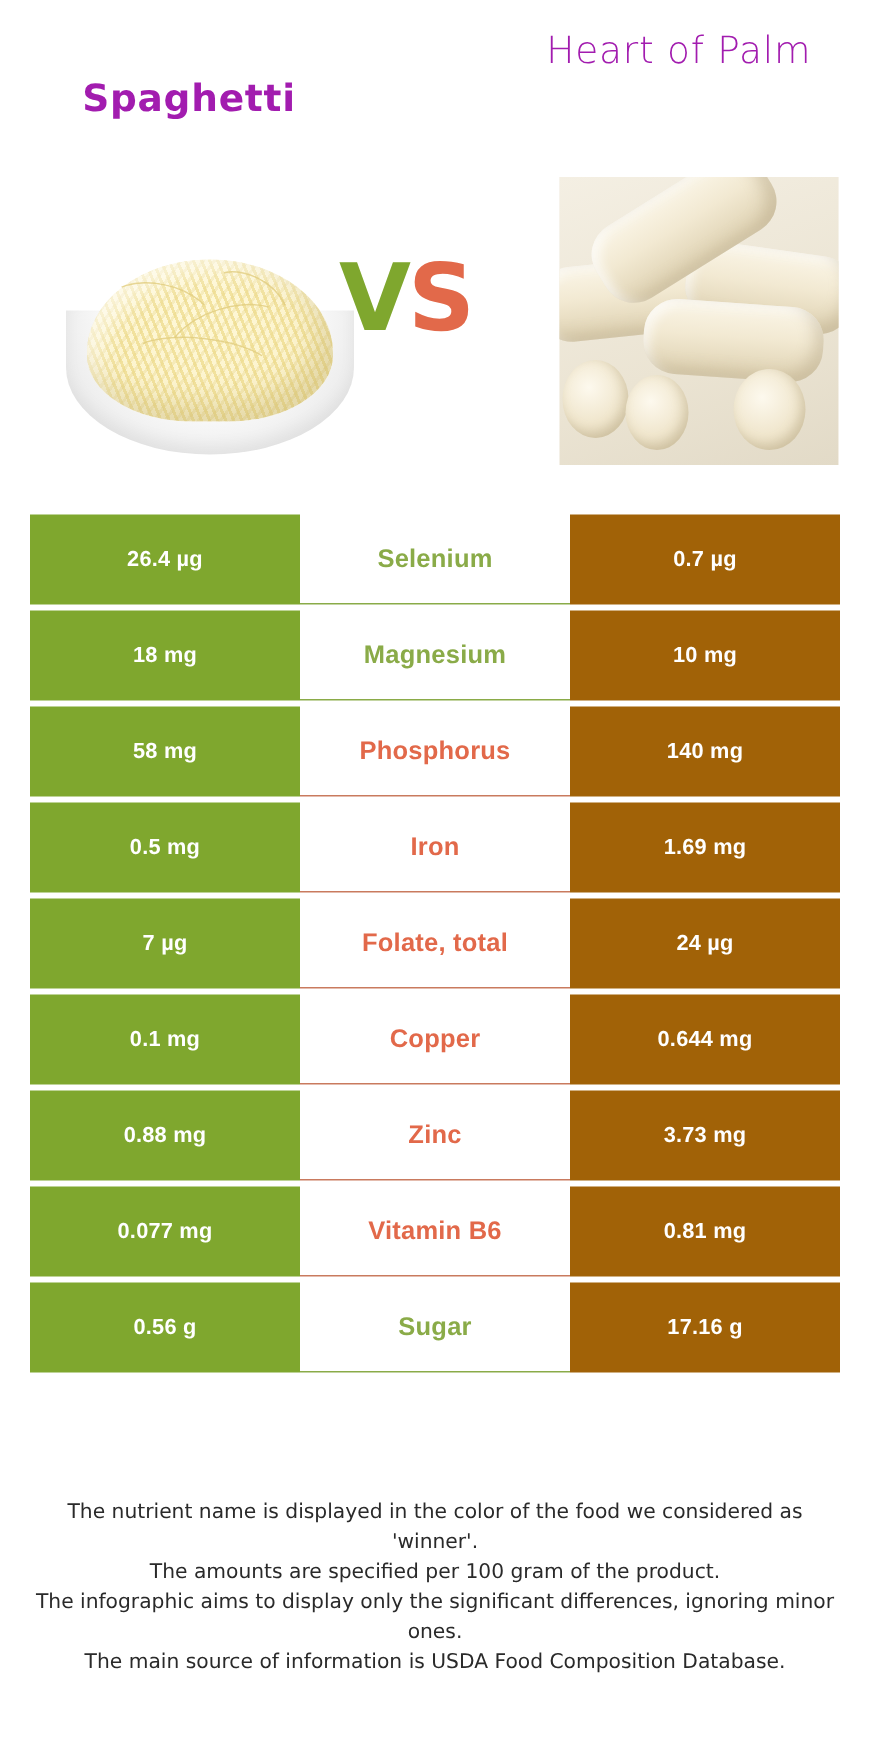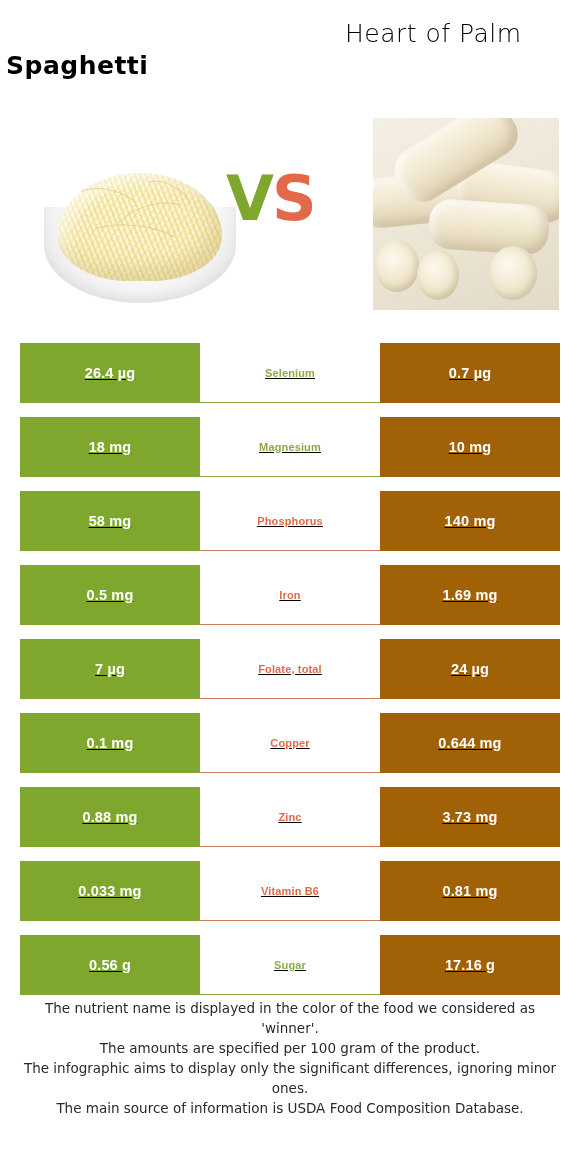--- a/index.html
+++ b/index.html
@@ -25,22 +25,22 @@
     width:580px;
     height:320px;
   }
 
   .title {
     position:absolute;
     font-family:"DejaVu Sans", sans-serif;
     font-weight:300;
     font-size:25px;
     letter-spacing:0.5px;
-    color:#000000;
-    text-align:left;
+    color:#a21caf;
+    text-align:center;
     line-height:32px;
     -webkit-font-smoothing:antialiased;
   }
   .title-left  { left:6px;  top:50px;  width:240px;font-weight:bold; }
   .title-right { left:345px; top:18px;  width:215px; }
 
   
   .photo {
     position:absolute;
     overflow:hidden;
@@ -116,41 +116,40 @@
   
   .table {
     position:absolute;
     left:20px; top:343px;
     width:540px;
   }
   .row {
     position:relative;
     display:flex;
     height:60px;
-    margin-bottom:14px;
-    text-decoration:underline;
+    margin-bottom:4px;
   }
   .cell {
     display:flex;
     align-items:center;
     justify-content:center;
     font-size:14.5px;
     font-weight:600;
     letter-spacing:.15px;
   }
   .cell-left {
     width:180px;
     background:#7fa72e;
     color:#ffffff;
   }
   .cell-mid {
     width:180px;
     background:#ffffff;
     font-weight:700;
-    font-size:11px;
+    font-size:17px;
   }
   .cell-right {
     width:180px;
     background:#a16207;
     color:#ffffff;
   }
   .cell-mid.win-green { color:#8aab48; border-bottom:1px solid #8aab48; }
   .cell-mid.win-orange{ color:#e2694a; border-bottom:1px solid #c97a5e; }
 
   
@@ -232,21 +231,21 @@
         <div class="cell cell-left">0.1 mg</div>
         <div class="cell cell-mid win-orange">Copper</div>
         <div class="cell cell-right">0.644 mg</div>
       </div>
       <div class="row">
         <div class="cell cell-left">0.88 mg</div>
         <div class="cell cell-mid win-orange">Zinc</div>
         <div class="cell cell-right">3.73 mg</div>
       </div>
       <div class="row">
-        <div class="cell cell-left">0.033 mg</div>
+        <div class="cell cell-left">0.077 mg</div>
         <div class="cell cell-mid win-orange">Vitamin B6</div>
         <div class="cell cell-right">0.81 mg</div>
       </div>
       <div class="row">
         <div class="cell cell-left">0.56 g</div>
         <div class="cell cell-mid win-green">Sugar</div>
         <div class="cell cell-right">17.16 g</div>
       </div>
     </div>
 

